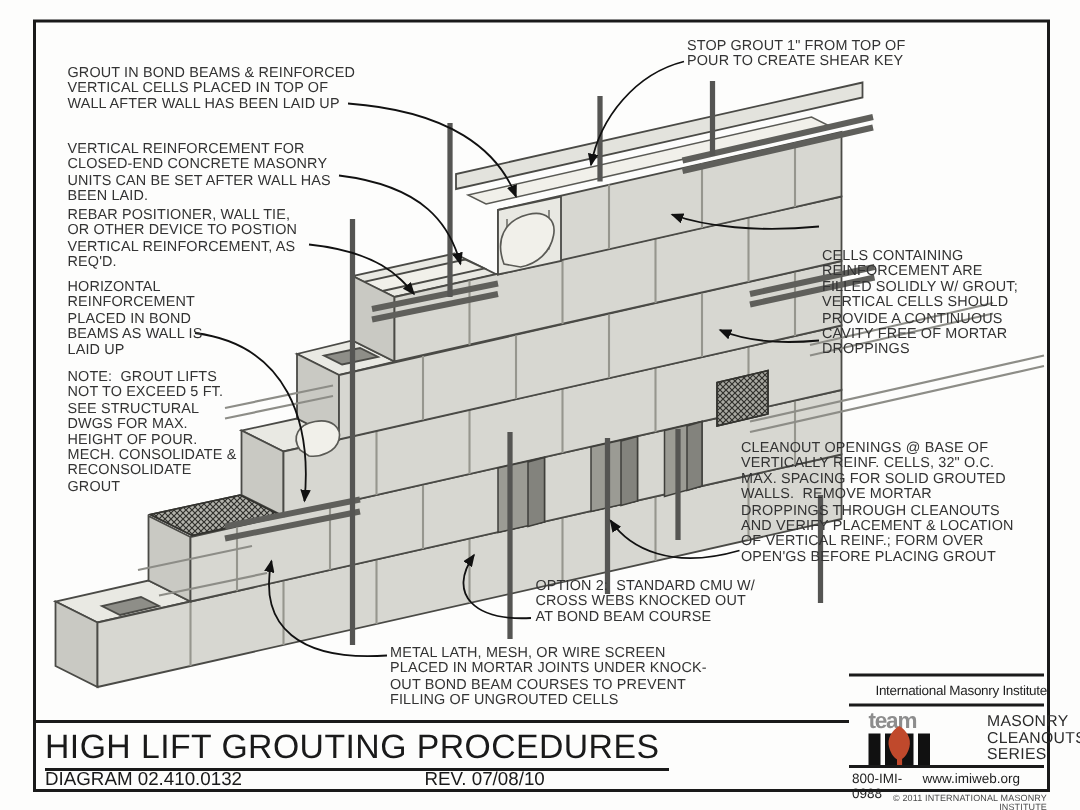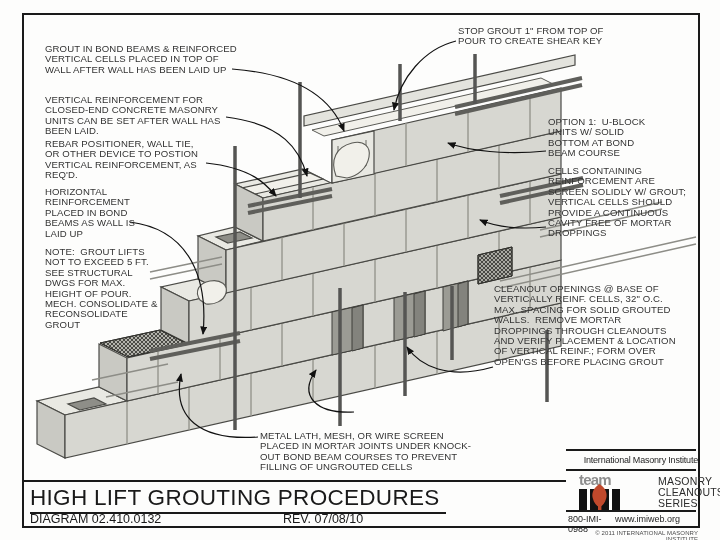--- a/index.html
+++ b/index.html
@@ -169,39 +169,38 @@
   <div class="callout" style="left:45px;top:247px">NOTE:  GROUT LIFTS
 NOT TO EXCEED 5 FT.
 SEE STRUCTURAL
 DWGS FOR MAX.
 HEIGHT OF POUR.
 MECH. CONSOLIDATE &amp;
 RECONSOLIDATE
 GROUT</div>
   <div class="callout" style="left:458px;top:26px">STOP GROUT 1" FROM TOP OF
 POUR TO CREATE SHEAR KEY</div>
-  <div class="callout" style="left:548px;top:117px">OPTION 1:  U-BLOCK
-UNITS W/ SOLID
-BOTTOM AT BOND
-BEAM COURSE</div>
   <div class="callout" style="left:548px;top:166px">CELLS CONTAINING
 REINFORCEMENT ARE
-SCREEN SOLIDLY W/ GROUT;
+FILLED SOLIDLY W/ GROUT;
 VERTICAL CELLS SHOULD
 PROVIDE A CONTINUOUS
 CAVITY FREE OF MORTAR
 DROPPINGS</div>
-  <div class="callout" style="left:494px;top:284px">CLEANOUT OPENINGS @ BASE OF
+  <div class="callout" style="left:494px;top:294px">CLEANOUT OPENINGS @ BASE OF
 VERTICALLY REINF. CELLS, 32" O.C.
 MAX. SPACING FOR SOLID GROUTED
 WALLS.  REMOVE MORTAR
 DROPPINGS THROUGH CLEANOUTS
 AND VERIFY PLACEMENT &amp; LOCATION
 OF VERTICAL REINF.; FORM OVER
 OPEN'GS BEFORE PLACING GROUT</div>
+  <div class="callout" style="left:357px;top:386px">OPTION 2:  STANDARD CMU W/
+CROSS WEBS KNOCKED OUT
+AT BOND BEAM COURSE</div>
   <div class="callout" style="left:260px;top:431px">METAL LATH, MESH, OR WIRE SCREEN
 PLACED IN MORTAR JOINTS UNDER KNOCK-
 OUT BOND BEAM COURSES TO PREVENT
 FILLING OF UNGROUTED CELLS</div>
 
   <div class="hline" style="left:24px;top:480px;width:542px;height:1.5px"></div>
   <div id="title">HIGH LIFT GROUTING PROCEDURES</div>
   <div class="tb-row" style="left:30px">DIAGRAM 02.410.0132</div>
   <div class="tb-row" style="left:283px">REV. 07/08/10</div>
 

